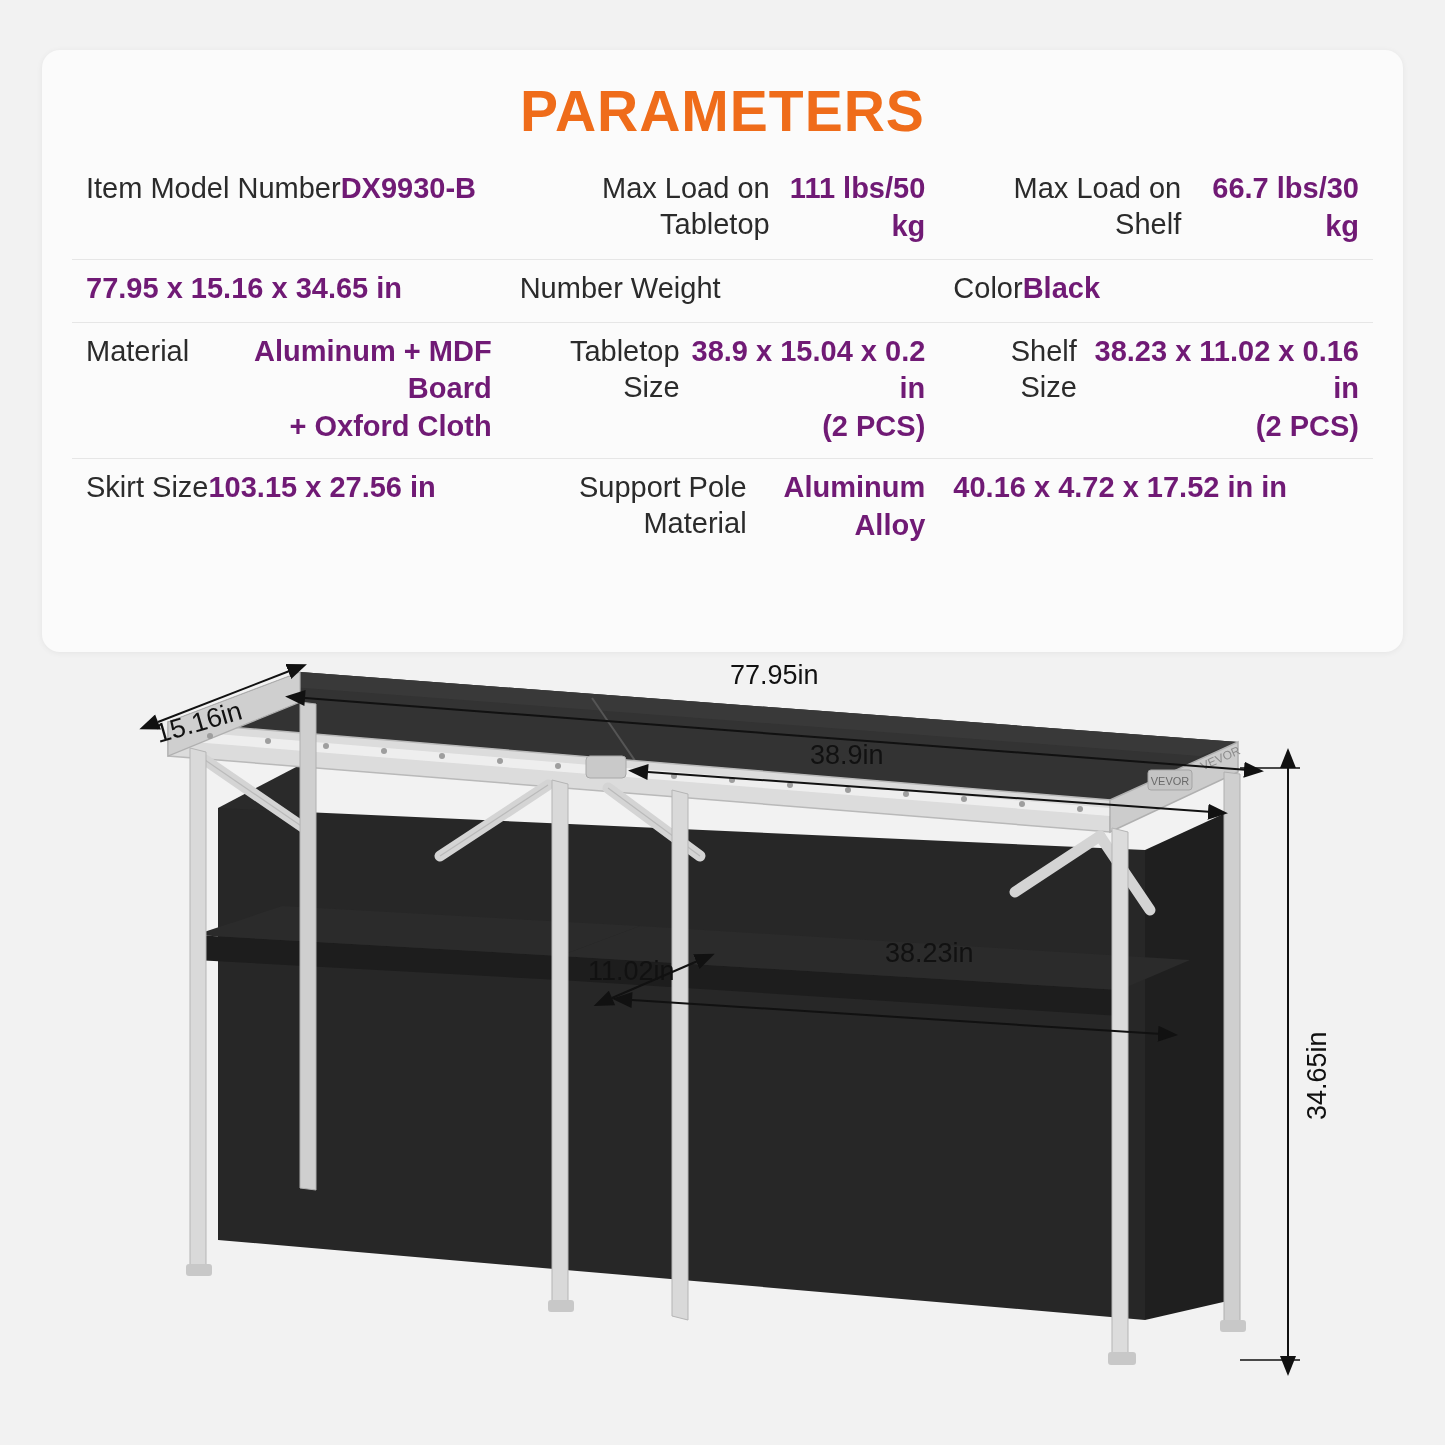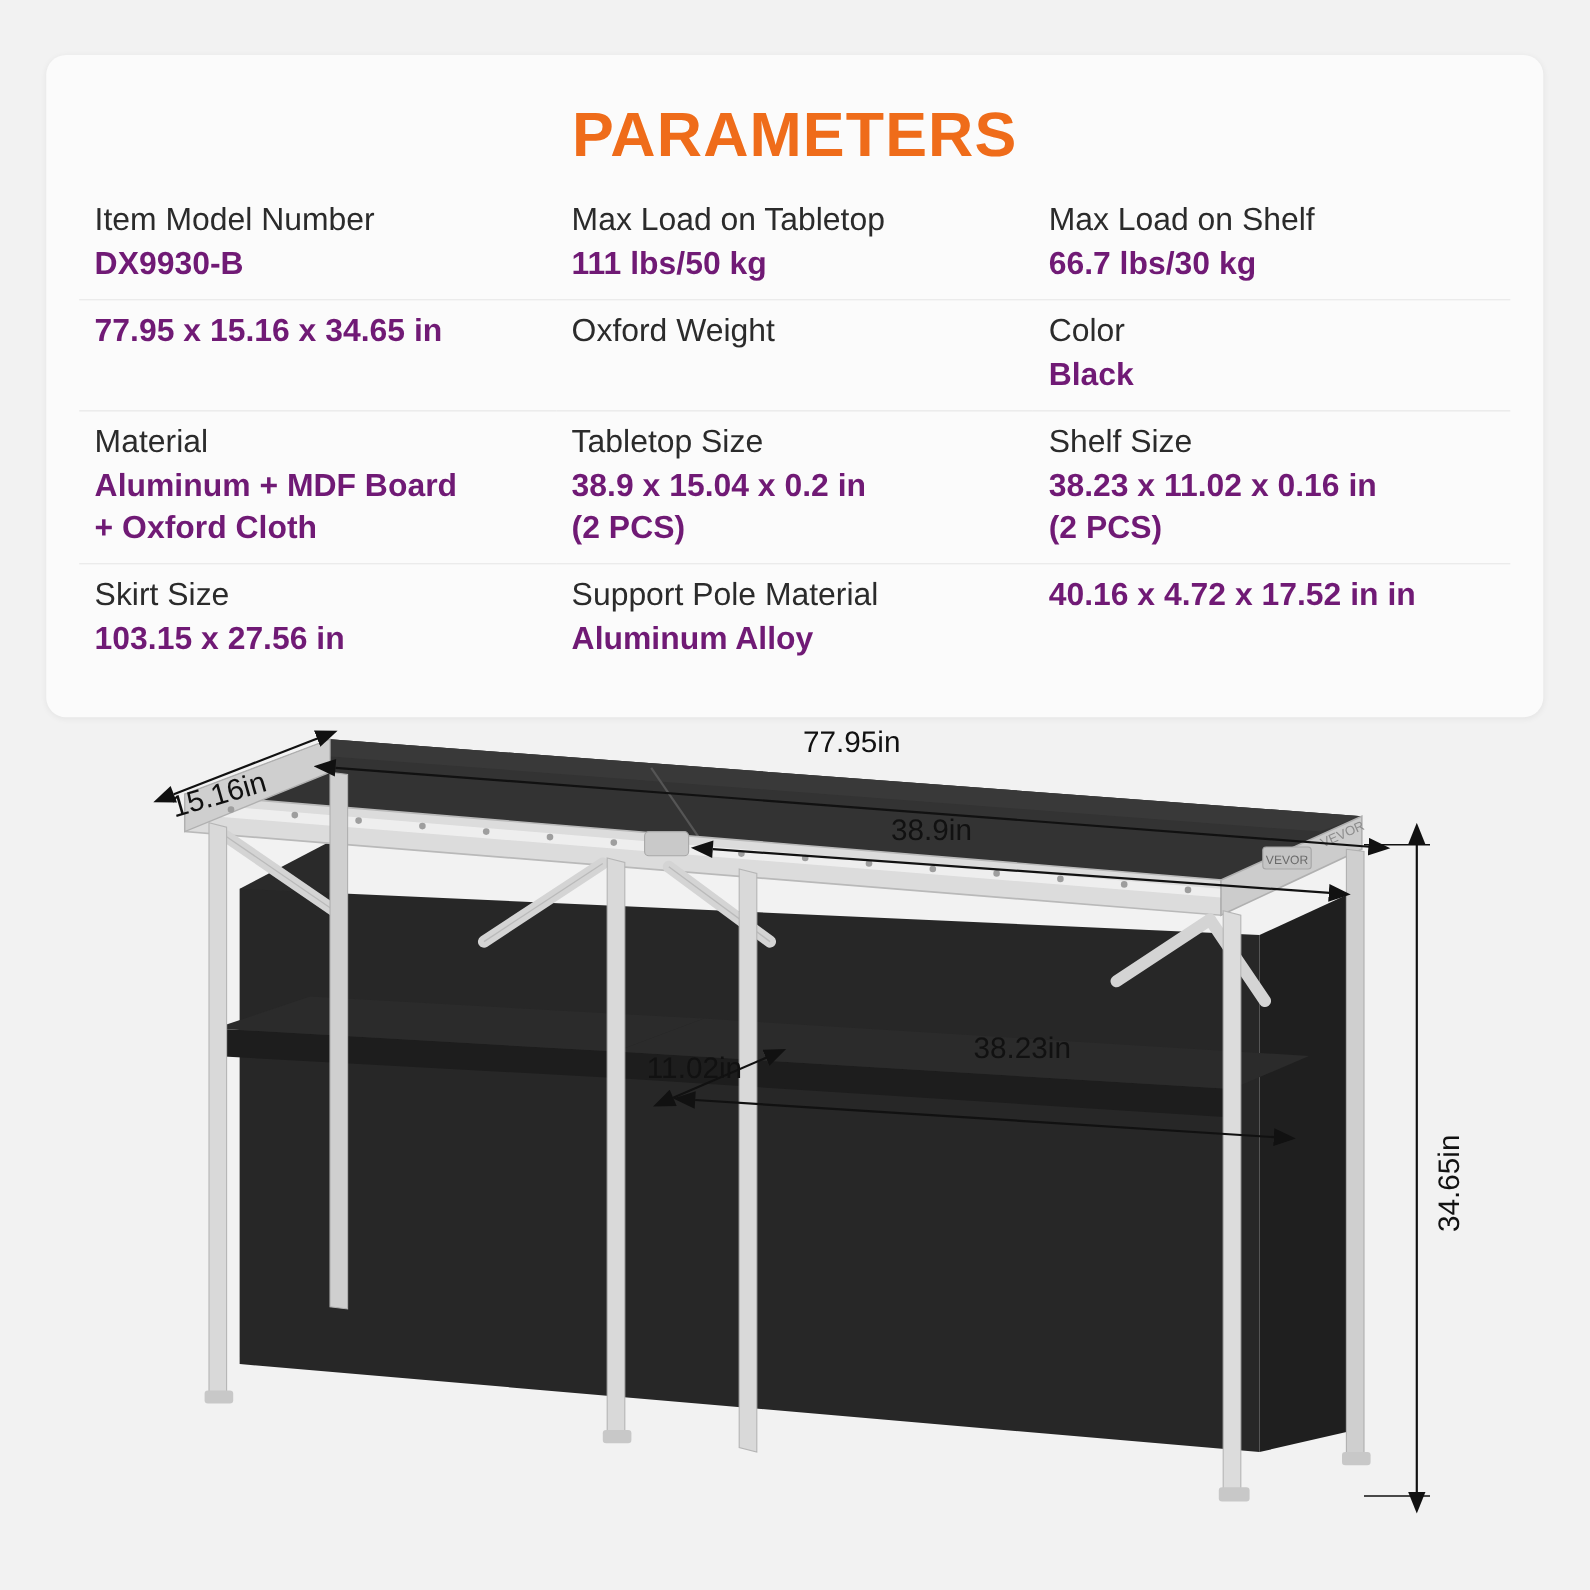--- a/index.html
+++ b/index.html
@@ -27,34 +27,33 @@
     box-shadow: 0 1px 6px rgba(0,0,0,0.06);
     box-sizing: border-box;
     padding: 28px 30px 10px 30px;
   }
   .params-title {
     text-align: center;
     color: #ef6c1a;
     font-size: 57px;
     font-weight: bold;
     letter-spacing: 1px;
-    margin: 12px 0 16px 0;
+    margin: 0 0 16px 0;
   }
 
   .params-grid {
     display: grid;
     grid-template-columns: repeat(3, 1fr);
     column-gap: 0px;
   }
   .cell {
     padding: 10px 14px 12px 14px;
-    text-align: left;
+    text-align: right;
     border-bottom: 1px solid #e6e6e6;
     display: flex;
-    flex-direction: column;
     justify-content: flex-start;
   }
 
   .cell-label {
     color: #2b2b2b;
     font-size: 29px;
     line-height: 1.25;
     margin-bottom: 4px;
   }
   .cell-value {
@@ -111,21 +110,21 @@
     </div>
     <div class="cell">
       <div class="cell-label">Max Load on Shelf</div>
       <div class="cell-value">66.7 lbs/30 kg</div>
     </div>
 
     <div class="cell">
       <div class="cell-value">77.95 x 15.16 x 34.65 in</div>
     </div>
     <div class="cell">
-      <div class="cell-label">Oxford Weight</div>
+      <div class="cell-label">Number Weight</div>
     </div>
     <div class="cell">
       <div class="cell-label">Color</div>
       <div class="cell-value">Black</div>
     </div>
 
     <div class="cell">
       <div class="cell-label">Material</div>
       <div class="cell-value">Aluminum + MDF Board
 + Oxford Cloth</div>

